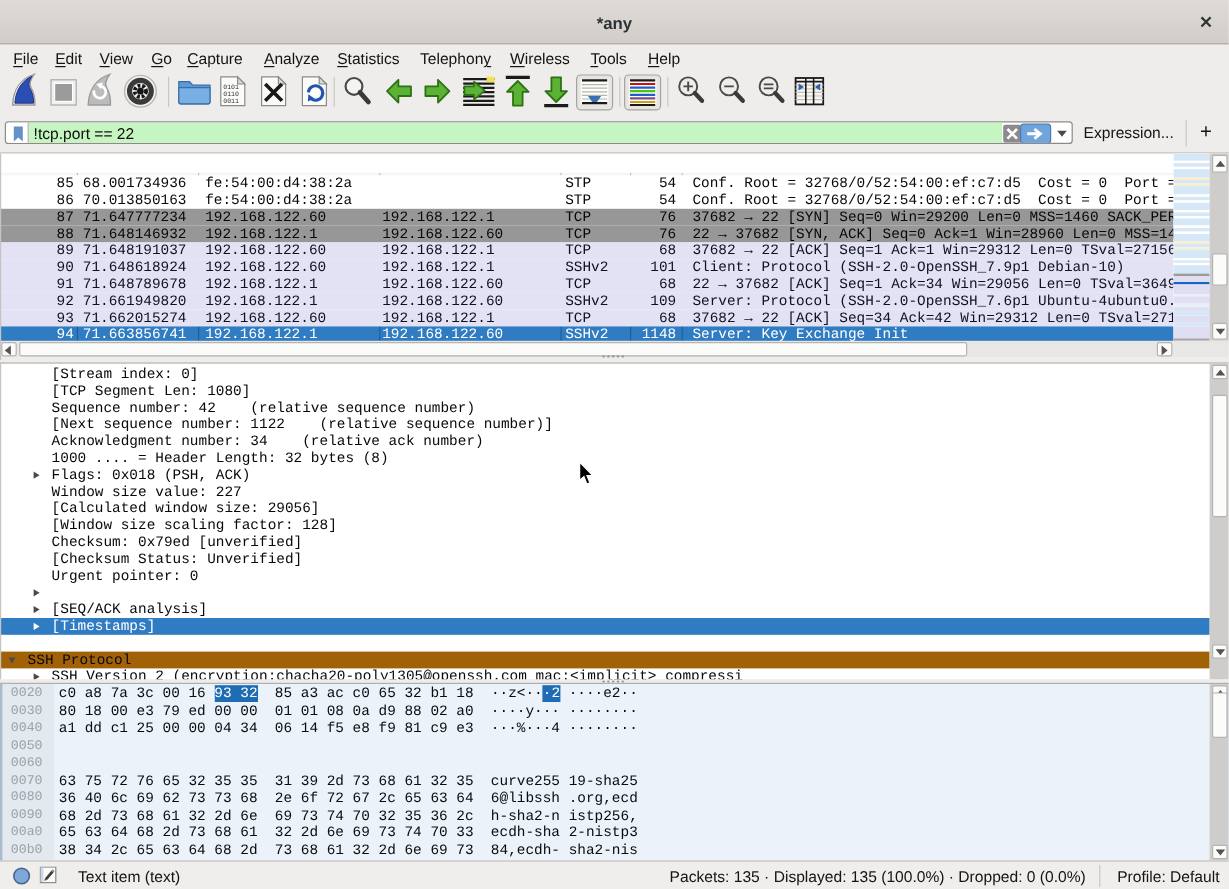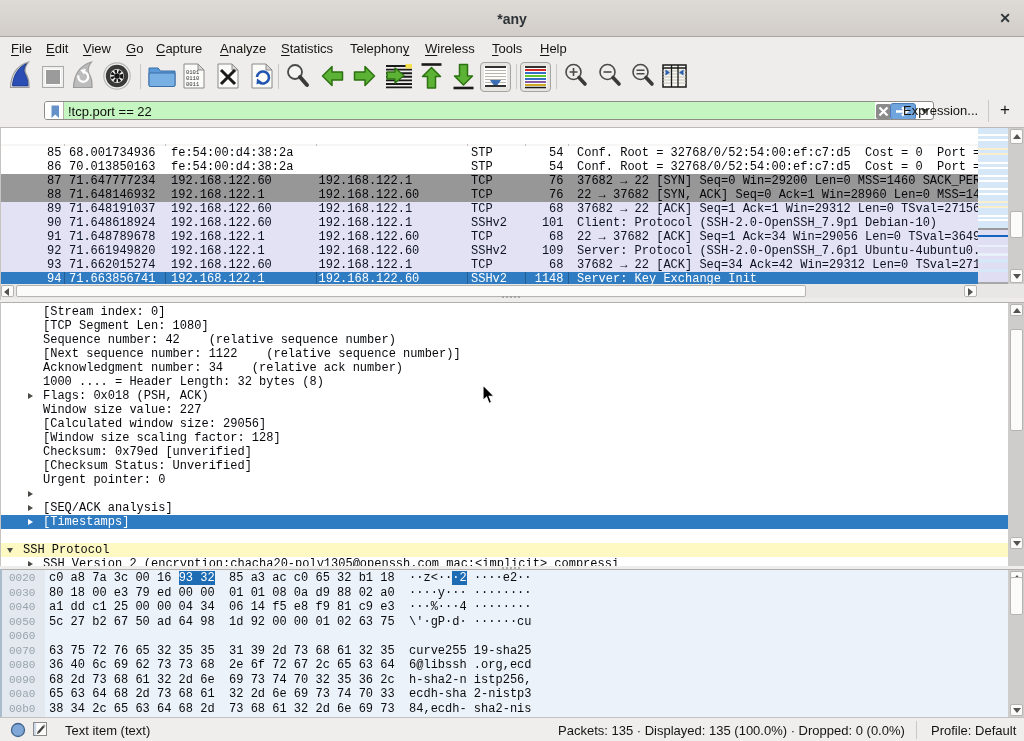--- a/index.html
+++ b/index.html
@@ -17,21 +17,21 @@
 #menubar u { text-decoration-thickness:1px; text-underline-offset:2px; }
 
 #toolbar { position:absolute; left:0; top:57px; width:1024px; height:39px; background:#eeedeb; }
 .tsep { position:absolute; top:7px; width:1px; height:25px; background:#c9c7c4; }
 .tbtn { position:absolute; top:5px; width:31px; height:30px; border:1px solid #a5a3a0;
   border-radius:4px; background:#e7e5e2; }
 
 #filterbar { position:absolute; left:0; top:96px; width:1024px; height:32px;
   background:#eeedeb; border-bottom:1px solid #bdbab6; }
 #filterinput { position:absolute; left:4px; top:5px; width:890px; height:19px;
-  border:1px solid #8e8b87; border-radius:3px; background:#fff; overflow:hidden;margin-left:40px; }
+  border:1px solid #8e8b87; border-radius:3px; background:#fff; overflow:hidden; }
 #fgreen { position:absolute; left:19px; top:0; width:811px; height:19px; background:#c5f6c2; }
 #bookmark { position:absolute; left:0; top:0; width:19px; height:19px; background:#fff;
   border-right:1px solid #b5b2ae; }
 #ftext { position:absolute; left:23px; top:2px; font-size:13px; color:#0f0e0b; }
 #fclear { position:absolute; left:831px; top:2px; width:15px; height:15px; background:#8b8b8b; border-radius:2px;}
 #fapply { position:absolute; left:845px; top:1px; width:26px; height:17px; background:#70a4dd; border:1px solid #4b7bb6; border-radius:3px;}
 #fcaret { position:absolute; left:876px; top:7px; width:0; height:0;
   border-left:4px solid transparent; border-right:4px solid transparent; border-top:5px solid #4a4a46; }
 #fexpr { position:absolute; left:903px; top:7px; font-size:13px; color:#15140f; }
 #fsep  { position:absolute; left:988px; top:4px; width:1px; height:22px; background:#c9c7c4; }
@@ -58,21 +58,21 @@
 #phscroll { position:absolute; left:0; top:156px; width:1024px; height:14px; background:#e9e7e5; }
 
 .splitdots { position:absolute; left:502px; width:20px; height:3px; }
 .splitdots b { position:absolute; top:1px; width:2px; height:2px; border-radius:1px; background:#9a9895;}
 
 #details { position:absolute; left:0; top:302px; width:1024px; height:264px; background:#fff;
   border-top:1px solid #b1aeab; overflow:hidden; }
 .drow { position:absolute; left:0; width:1008px; height:14px; font-family:"Liberation Mono", monospace; font-size:12px;
   line-height:14px; color:#07080c; white-space:pre; }
 .drow.sel { background:#2f7cc3; color:#fff; }
-.drow.proto { background:#fef9c3; }
+.drow.proto { background:#a16207; }
 .tri { position:absolute; width:0; height:0; }
 
 #hexpane { position:absolute; left:0; top:569px; width:1024px; height:148px; background:#ebf2f9;
   border-top:1px solid #b1aeab; overflow:hidden; }
 #hexoffcol { position:absolute; left:0; top:0; width:45px; height:148px; background:#e3e9ef; }
 .hxoff { position:absolute; left:9px; font-family:"Liberation Mono", monospace; font-size:11px; color:#9aa3ab; line-height:14px;}
 .hxrow { position:absolute; left:49px; font-family:"Liberation Mono", monospace; font-size:12px; color:#0a0b0d;
   line-height:14px; white-space:pre; }
 .hxsel { background:#1d6cb4; color:#fff; }
 
@@ -364,21 +364,20 @@
   </div>
 <div id="hexpane">
     <div id="hexoffcol"></div>
     <div class="hxoff" style="top:1px">0020</div>
     <div class="hxrow" style="top:1px">c0 a8 7a 3c 00 16 <span class="hxsel">93 32</span>  85 a3 ac c0 65 32 b1 18  ··z&lt;··<span class="hxsel">·2</span> ····e2··</div>
     <div class="hxoff" style="top:15.55px">0030</div>
     <div class="hxrow" style="top:15.55px">80 18 00 e3 79 ed 00 00  01 01 08 0a d9 88 02 a0  ····y··· ········</div>
     <div class="hxoff" style="top:30.1px">0040</div>
     <div class="hxrow" style="top:30.1px">a1 dd c1 25 00 00 04 34  06 14 f5 e8 f9 81 c9 e3  ···%···4 ········</div>
     <div class="hxoff" style="top:44.650000000000006px">0050</div>
-    <div class="hxrow" style="top:44.650000000000006px">5c 27 b2 67 50 ad 64 98  1d 92 00 00 01 02 63 75  \'·gP·d· ······cu</div>
     <div class="hxoff" style="top:59.2px">0060</div>
     <div class="hxoff" style="top:73.75px">0070</div>
     <div class="hxrow" style="top:73.75px">63 75 72 76 65 32 35 35  31 39 2d 73 68 61 32 35  curve255 19-sha25</div>
     <div class="hxoff" style="top:88.3px">0080</div>
     <div class="hxrow" style="top:88.3px">36 40 6c 69 62 73 73 68  2e 6f 72 67 2c 65 63 64  6@libssh .org,ecd</div>
     <div class="hxoff" style="top:102.85px">0090</div>
     <div class="hxrow" style="top:102.85px">68 2d 73 68 61 32 2d 6e  69 73 74 70 32 35 36 2c  h-sha2-n istp256,</div>
     <div class="hxoff" style="top:117.39999999999999px">00a0</div>
     <div class="hxrow" style="top:117.39999999999999px">65 63 64 68 2d 73 68 61  32 2d 6e 69 73 74 70 33  ecdh-sha 2-nistp3</div>
     <div class="hxoff" style="top:131.95px">00b0</div>

